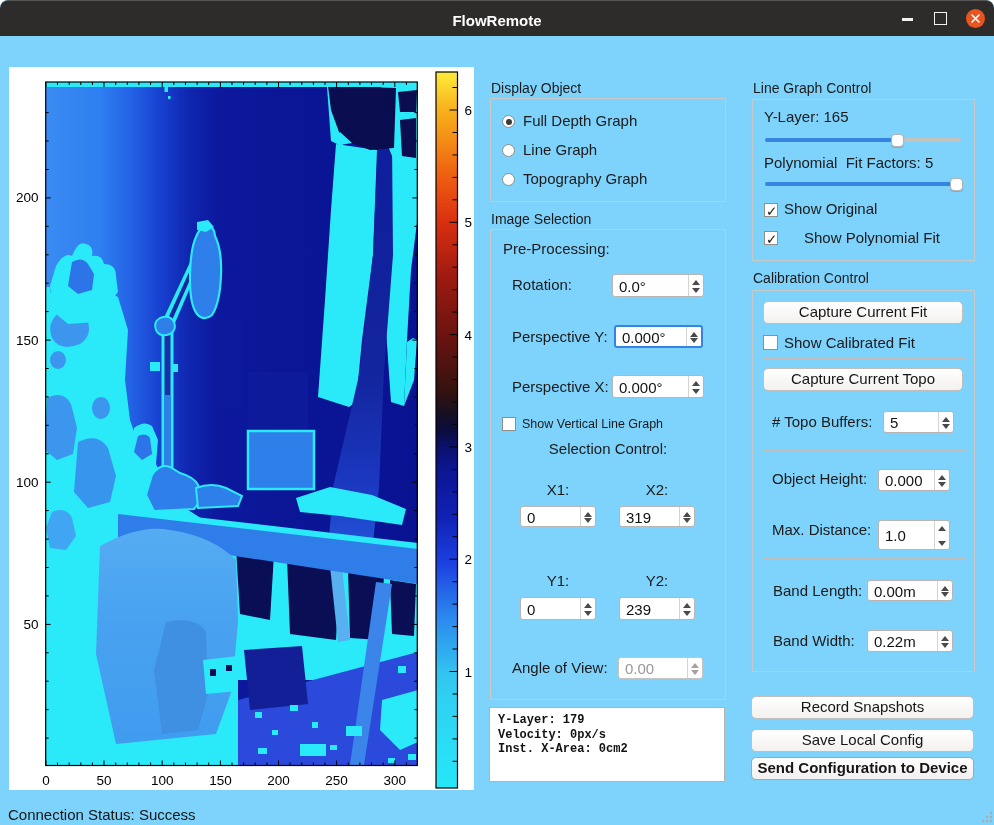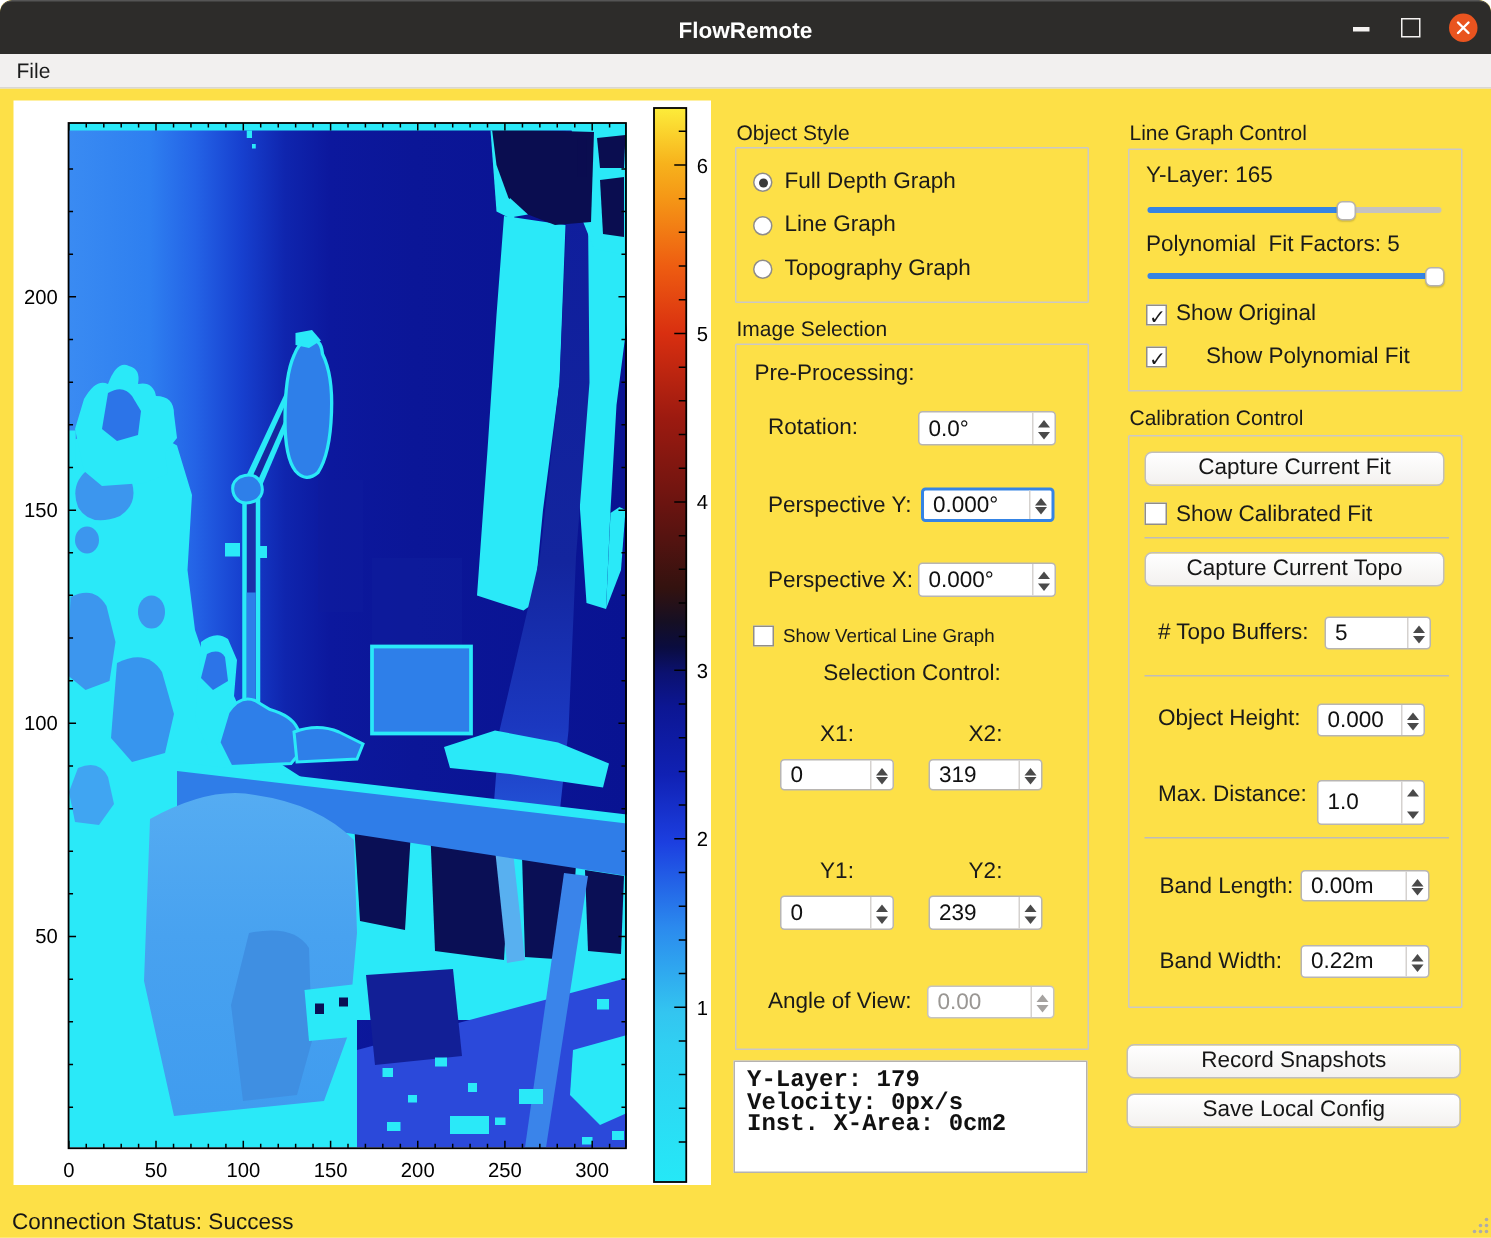--- a/index.html
+++ b/index.html
@@ -1,17 +1,17 @@
 <!DOCTYPE html>
 <html><head>
 <meta charset="utf-8">
 <style>
   html,body{margin:0;padding:0;}
   body{width:994px;height:825px;font-family:"Liberation Sans",sans-serif;}
-  #win{position:absolute;left:0;top:0;width:994px;height:825px;background:#fde047;overflow:hidden;border-radius:8px 8px 0 0;}
+  #win{position:absolute;left:0;top:0;width:994px;height:825px;background:#7dd3fc;overflow:hidden;border-radius:8px 8px 0 0;}
   #titlebar{position:absolute;left:0;top:0;width:994px;height:36px;background:#2d2c2a;border-radius:8px 8px 0 0;border-top:1px solid #555;box-sizing:border-box;}
   #title{position:absolute;left:0;top:1px;width:100%;height:36px;line-height:37px;text-align:center;color:#fff;font-size:15px;font-weight:bold;}
   .wbtn{position:absolute;top:0;height:36px;}
   #menubar{position:absolute;left:0;top:36px;width:994px;height:23px;background:#f2f0ef;border-bottom:1px solid #dad7d4;box-sizing:border-box;}
   #menubar span{position:absolute;left:11px;top:4px;font-size:14px;line-height:14px;color:#1c1c1c;}
   #canvas{position:absolute;left:9px;top:67px;width:465px;height:723px;background:#ffffff;}
   #statusbar{position:absolute;left:8px;top:808px;font-size:15px;line-height:14px;color:#161616;}
   .glabel{position:absolute;font-size:14px;line-height:14px;color:#1a1a1a;}
   .gbox{position:absolute;border:1px solid #cbc8c5;border-radius:1px;box-sizing:border-box;}
   .lbl{position:absolute;font-size:15px;line-height:13px;color:#1a1a1a;white-space:nowrap;}
@@ -43,23 +43,20 @@
     <div class="wbtn" style="left:934px;">
         <div style="position:absolute;top:11px;left:0;width:13px;height:13px;border:1.5px solid #f4f2f0;box-sizing:border-box;"></div>
       </div>
     <div class="wbtn" style="left:966px;">
       <div style="position:absolute;top:8px;left:0;width:19px;height:19px;border-radius:50%;background:#e9541f;"></div>
       <svg style="position:absolute;top:8px;left:0;" width="19" height="19">
           <path d="M6 6 L13 13 M13 6 L6 13" stroke="#fff" stroke-width="1.6" stroke-linecap="round"></path>
         </svg>
     </div>
   </div>
-  <div id="menubar">
-      <span>File</span>
-    </div>
   <div id="canvas"></div>
   <svg id="plot" style="position:absolute;left:0;top:0;" width="994" height="825" viewBox="0 0 994 825">
 <defs>
 <linearGradient id="bgg" x1="45.5" x2="418" y1="0" y2="0" gradientUnits="userSpaceOnUse">
   <stop offset="0" stop-color="#3a8bf2"></stop>
   <stop offset="0.146" stop-color="#2e7ff0"></stop>
   <stop offset="0.227" stop-color="#2463e6"></stop>
   <stop offset="0.307" stop-color="#1741d0"></stop>
   <stop offset="0.388" stop-color="#0f25ae"></stop>
   <stop offset="0.468" stop-color="#0c189d"></stop>
@@ -191,21 +188,21 @@
 <rect x="436" y="72" width="21.5" height="716" fill="url(#cbg)" stroke="#000" stroke-width="1.2"></rect>
 <text x="464.5" y="676.5" font-size="13.5" fill="#000">1</text>
 <text x="464.5" y="564.2" font-size="13.5" fill="#000">2</text>
 <text x="464.5" y="451.9" font-size="13.5" fill="#000">3</text>
 <text x="464.5" y="339.6" font-size="13.5" fill="#000">4</text>
 <text x="464.5" y="227.3" font-size="13.5" fill="#000">5</text>
 <text x="464.5" y="115.0" font-size="13.5" fill="#000">6</text>
 <path d="M457.5 671.5h-8 M457.5 559.2h-8 M457.5 446.9h-8 M457.5 334.6h-8 M457.5 222.3h-8 M457.5 110.0h-8 M457.5 761.3h-5 M457.5 738.9h-5 M457.5 716.4h-5 M457.5 694.0h-5 M457.5 649.0h-5 M457.5 626.6h-5 M457.5 604.1h-5 M457.5 581.7h-5 M457.5 536.7h-5 M457.5 514.3h-5 M457.5 491.8h-5 M457.5 469.4h-5 M457.5 424.4h-5 M457.5 402.0h-5 M457.5 379.5h-5 M457.5 357.1h-5 M457.5 312.1h-5 M457.5 289.7h-5 M457.5 267.2h-5 M457.5 244.8h-5 M457.5 199.8h-5 M457.5 177.4h-5 M457.5 154.9h-5 M457.5 132.5h-5 M457.5 87.5h-5" stroke="#000" stroke-width="1" fill="none"></path>
 </svg>
 
-  <div class="glabel" style="left:491px;top:81px;">Object Style</div>
+  <div class="glabel" style="left:491px;top:81px;">Display Object</div>
   <div class="gbox" style="left:490px;top:98px;width:236px;height:104px;"></div>
   <div class="radio sel" style="left:502px;top:115px;"></div>
   <div class="lbl" style="left:523px;top:113.5px;">Full Depth Graph</div>
   <div class="radio" style="left:502px;top:144px;"></div>
   <div class="lbl" style="left:523px;top:142.5px;">Line Graph</div>
   <div class="radio" style="left:502px;top:173px;"></div>
   <div class="lbl" style="left:523px;top:171.5px;">Topography Graph</div>
 
   <div class="glabel" style="left:491px;top:211.5px;">Image Selection</div>
   <div class="gbox" style="left:490px;top:229px;width:236px;height:471px;"></div>
@@ -262,21 +259,21 @@
       <span class="up"></span>
       <span class="dn"></span>
     </div>
   <div class="lbl" style="left:512px;top:660.5px;">Angle of View:</div>
   <div class="spin" style="left:618px;top:657px;width:85px;height:22px;border-color:#c6c3c0;">
       <span class="val" style="color:#9a9794;">0.00</span>
       <span class="sep"></span>
       <span class="up" style="border-bottom-color:#a5a2a0;"></span>
       <span class="dn" style="border-top-color:#a5a2a0;"></span>
     </div>
-  <div style="position:absolute;left:489px;top:707px;width:236px;height:75px;background:#fff;border:1px solid #b5b2b0;box-sizing:border-box;font-family:'Liberation Mono',monospace;font-size:16px;font-weight:bold;color:#111;line-height:14.5px;padding:5px 0 0 8px;">Y-Layer: 179<br>Velocity: 0px/s<br>Inst. X-Area: 0cm2</div>
+  <div style="position:absolute;left:489px;top:707px;width:236px;height:75px;background:#fff;border:1px solid #b5b2b0;box-sizing:border-box;font-family:'Liberation Mono',monospace;font-size:12px;font-weight:bold;color:#111;line-height:14.5px;padding:5px 0 0 8px;">Y-Layer: 179<br>Velocity: 0px/s<br>Inst. X-Area: 0cm2</div>
 
   <div class="glabel" style="left:753px;top:80.5px;">Line Graph Control</div>
   <div class="gbox" style="left:752px;top:99px;width:223px;height:162px;"></div>
   <div class="lbl" style="left:764px;top:110px;">Y-Layer: 165</div>
   <div class="slider" style="left:765px;top:134px;width:196px;height:13px;">
     <div class="track"></div>
       <div class="fill" style="width:132px;"></div>
       <div class="handle" style="left:126px;"></div>
   </div>
   <div class="lbl" style="left:764px;top:156px;">Polynomial&nbsp; Fit Factors: 5</div>
@@ -330,20 +327,21 @@
   <div class="lbl" style="left:773px;top:633.5px;">Band Width:</div>
   <div class="spin" style="left:867px;top:630px;width:86px;height:22px;">
       <span class="val">0.22m</span>
       <span class="sep"></span>
       <span class="up"></span>
       <span class="dn"></span>
     </div>
 
   <div class="btn" style="left:751px;top:696px;width:223px;height:23px;line-height:20px;">Record Snapshots</div>
   <div class="btn" style="left:751px;top:729px;width:223px;height:23px;line-height:20px;">Save Local Config</div>
+  <div class="btn" style="left:751px;top:757px;width:223px;height:23px;line-height:20px;font-weight:bold;font-size:15px;border-color:#a9a5a1;">Send Configuration to Device</div>
 
   <div id="statusbar">Connection Status: Success</div>
   <svg style="position:absolute;left:980px;top:811px;" width="13" height="13">
     <g fill="#aeaba8">
       <circle cx="11" cy="2" r="1.2"></circle>
       <circle cx="7" cy="6" r="1.2"></circle>
         <circle cx="11" cy="6" r="1.2"></circle>
       <circle cx="3" cy="10" r="1.2"></circle>
         <circle cx="7" cy="10" r="1.2"></circle>
         <circle cx="11" cy="10" r="1.2"></circle>

